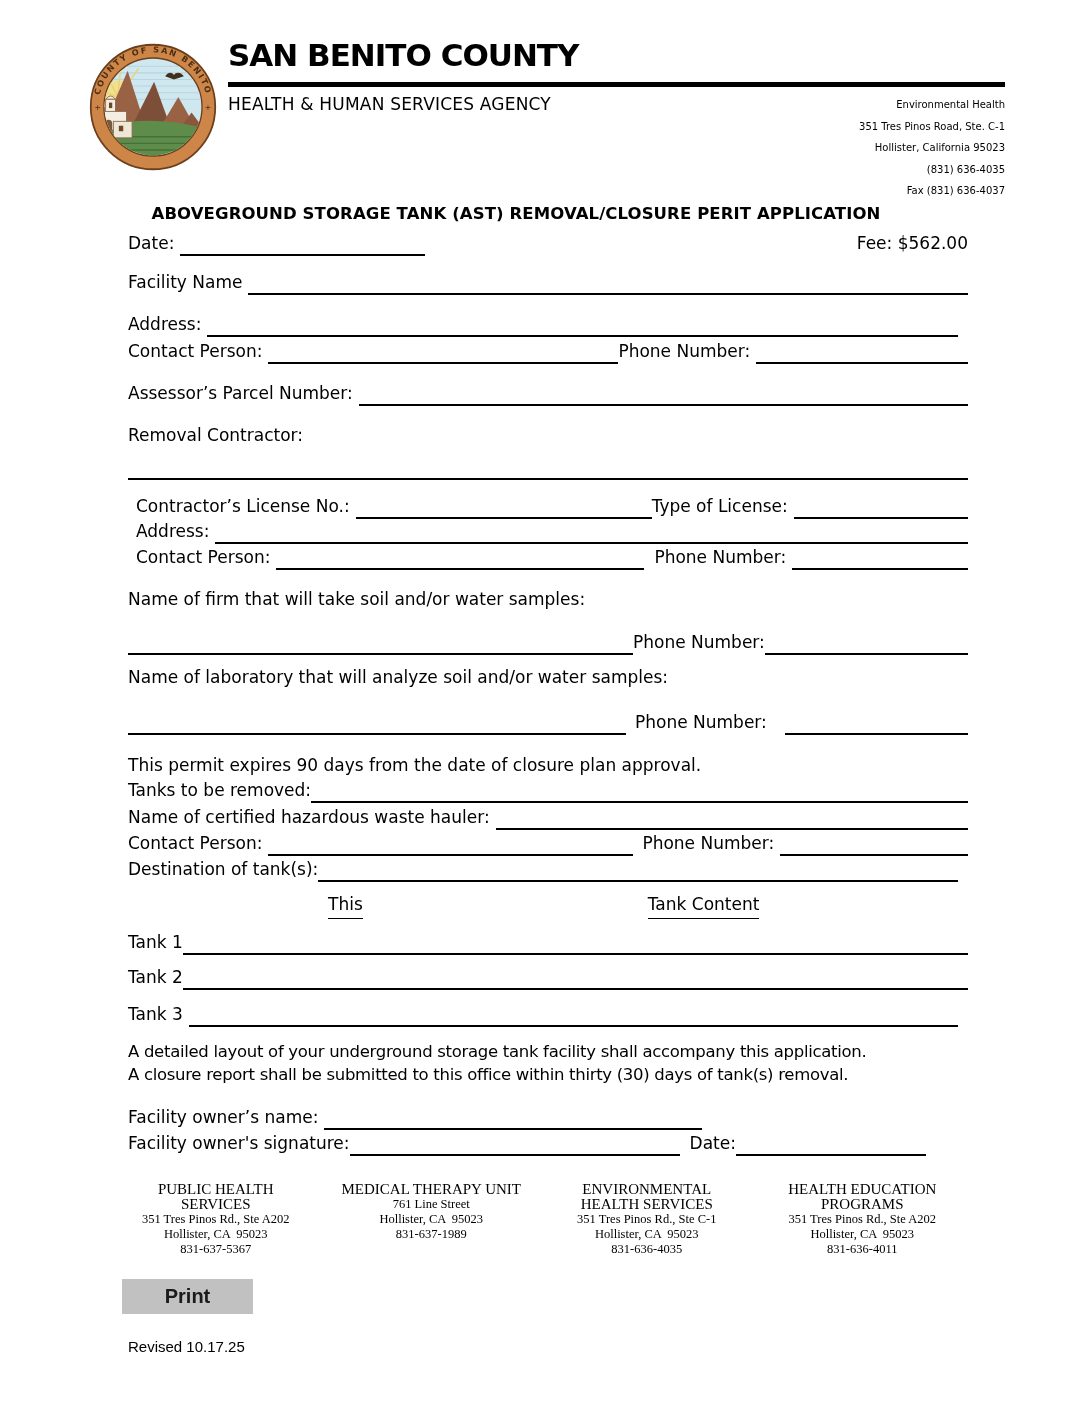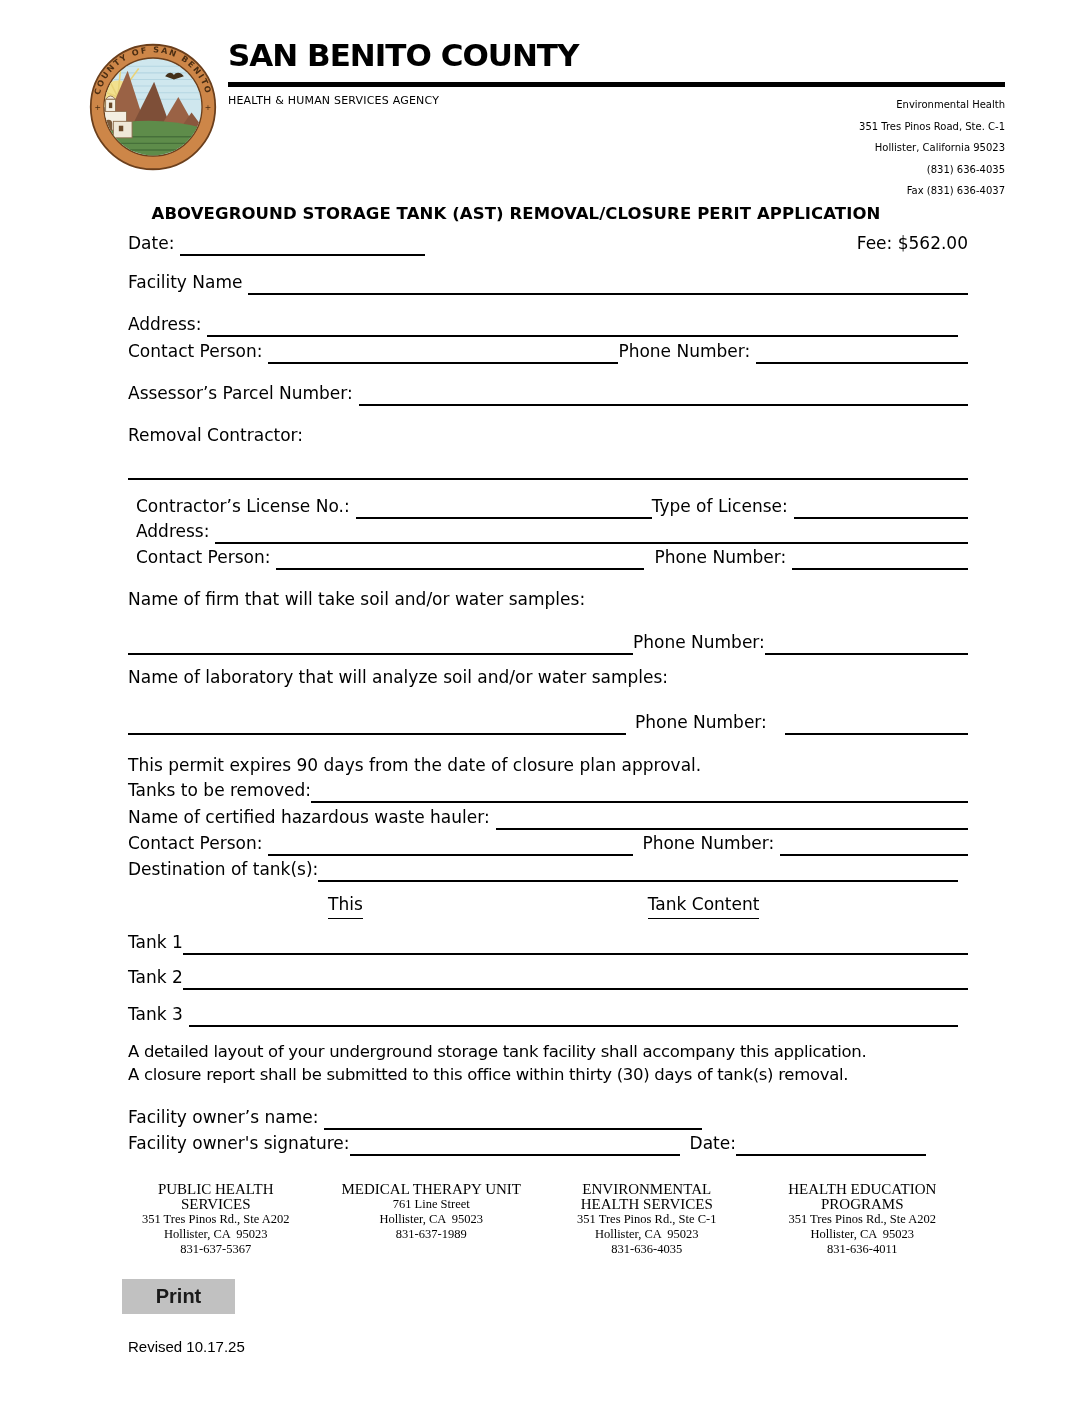--- a/index.html
+++ b/index.html
@@ -9,21 +9,21 @@
   }
   
   .header{display:flex;padding:40px 83px 0 88px;}
   .seal{width:130px;height:130px;flex:none;margin-right:10px;margin-top:2px;}
   .head-right{flex:1;min-width:0;}
   .head-top{display:flex;align-items:flex-end;justify-content:space-between;}
   .county{font-size:31px;font-weight:bold;letter-spacing:-1px;line-height:1;padding-bottom:3px;white-space:nowrap;}
   .officials{text-align:right;font-weight:bold;font-size:14.5px;line-height:21px;padding-top:16px;white-space:nowrap;}
   .rule{border-top:5px solid #000;margin-top:8px;}
   .head-bottom{display:flex;justify-content:space-between;margin-top:7px;}
-  .agency{font-size:11px;letter-spacing:0.2px;}
+  .agency{font-size:17px;letter-spacing:0.2px;}
   .addr{text-align:right;font-size:10px;line-height:21.5px;white-space:nowrap;}
   
   .title{margin-top:2px;text-align:center;font-weight:bold;font-size:16.5px;padding-right:56px;letter-spacing:0.1px;}
   
   .content{padding:0 120px 0 128px;}
   .row{display:flex;align-items:flex-end;font-size:17px;line-height:25px;}
   .lbl{white-space:pre;display:block;}
   .bl{border-bottom:2px solid #000;height:25px;display:block;box-sizing:border-box;}
   .fill{flex:1;}
   .gl{margin-left:6px;}
@@ -32,21 +32,21 @@
   .para{font-size:16.5px;line-height:23.5px;letter-spacing:-0.3px;}
   .uhead{border-bottom:1.5px solid #000;padding-bottom:1px;}
   
   .footer{display:flex;margin-top:26px;padding:0 118px 0 108px;font-family:"Liberation Serif",serif;}
   .fcol{flex:1;text-align:center;}
   .fcol div:empty{display:none;}
   .fname{font-weight:normal;font-size:15px;line-height:15px;white-space:pre;}
   .fline{font-size:12.5px;line-height:15px;white-space:pre;}
   
   .print-btn{
-    display:block;margin:22px 0 0 122px;width:113px;height:35px;
+    display:block;margin:22px 0 0 122px;width:131px;height:35px;
     background:#c1c1c1;border:none;border-radius:0;
     font-family:"Liberation Sans",sans-serif;font-weight:bold;font-size:20px;color:#1a1a1a;
     text-align:center;cursor:pointer;
   }
   .revised{margin:24px 0 0 128px;font-size:15px;font-family:"Liberation Sans",sans-serif;}
 </style>
 </head>
 <body>
 
 <div class="page">

